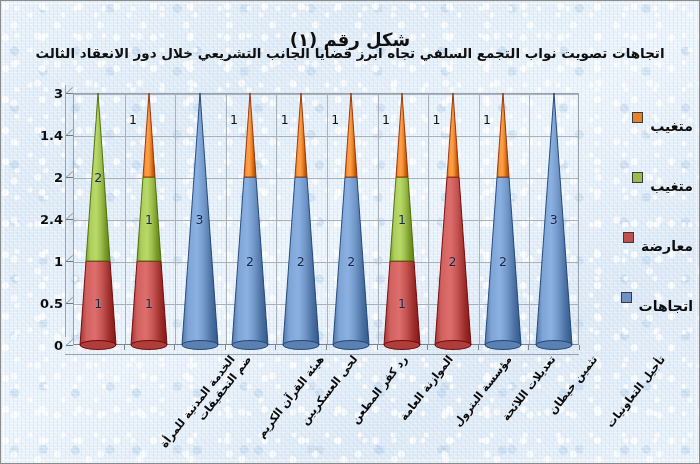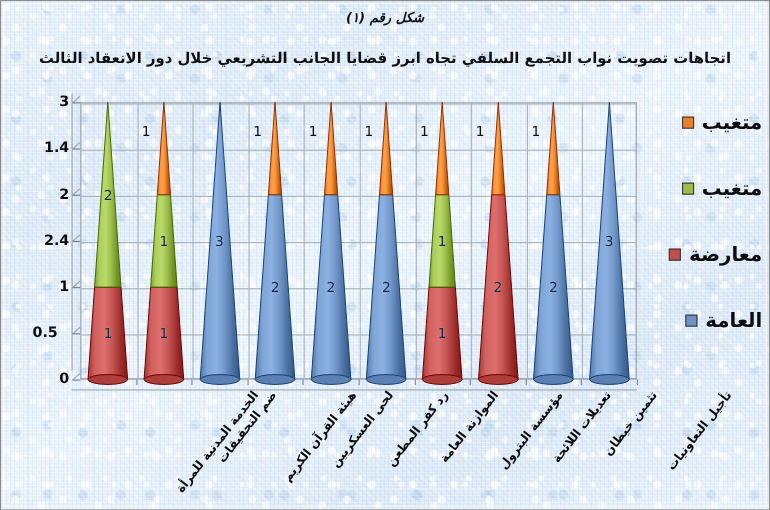--- a/index.html
+++ b/index.html
@@ -38,24 +38,23 @@
   }
   #inner-edge{
     position:absolute;left:2px;top:2px;right:2px;bottom:2px;
     border:1px solid rgba(255,255,255,.55);
     pointer-events:none;
   }
 
   
   .title-block{position:absolute;left:0;right:0;text-align:center;}
   #chart-title{
-    top:8px;
-    font-size:12px;font-weight:bold;color:#101010;
+    top:28px;
+    font-size:18px;font-weight:bold;color:#101010;
     letter-spacing:0px;
-    font-style:italic;
   }
   #chart-subtitle{
     top:44px;
     font-size:13.5px;font-weight:bold;color:#101010;
   }
 
   
   #plot-wrap{position:absolute;left:0;top:0;width:700px;height:464px;}
   
   #plot-area{
@@ -124,22 +123,22 @@
   }
   .xtick{position:absolute;top:0;width:1px;height:5px;background:#7d858c;}
 
   
   #legend{position:absolute;left:596px;top:100px;width:96px;height:240px;}
   .legend-row{
     position:absolute;right:0;display:flex;align-items:center;gap:7px;
     flex-direction:row;
   }
   .legend-label{
-    font-size:18px;font-weight:bold;color:#0d0d0d;
-    direction:rtl;white-space:nowrap;
+    font-size:14px;font-weight:bold;color:#0d0d0d;
+    direction:rtl;white-space:nowrap;margin-top:17px;
   }
   .legend-swatch{
     width:11px;height:11px;border:1px solid #3a3a3a;box-sizing:border-box;
     flex:0 0 auto;
   }
 </style>
 </head>
 <body>
 
 <div id="chart-frame">
@@ -157,21 +156,21 @@
         <div class="depth-tick" style="left: 0px; top: 134px;"></div>
         <div class="depth-tick" style="left: 0px; top: 92px;"></div>
         <div class="depth-tick" style="left: 0px; top: 50px;"></div>
         <div class="depth-tick" style="left: 0px; top: 8px;"></div>
       </div>
     <div id="floor-strip"></div>
 
     <div id="y-axis">
         <div class="ytick" style="top: 260px;">0</div>
         <div class="ytick-mark" style="top: 260px;"></div>
-        <div class="ytick" style="top: 218px; text-align: center;">0.5</div>
+        <div class="ytick" style="top: 218px;">0.5</div>
         <div class="ytick-mark" style="top: 218px;"></div>
         <div class="ytick" style="top: 176px;">1</div>
         <div class="ytick-mark" style="top: 176px;"></div>
         <div class="ytick" style="top: 134px;">2.4</div>
         <div class="ytick-mark" style="top: 134px;"></div>
         <div class="ytick" style="top: 92px;">2</div>
         <div class="ytick-mark" style="top: 92px;"></div>
         <div class="ytick" style="top: 50px;">1.4</div>
         <div class="ytick-mark" style="top: 50px;"></div>
         <div class="ytick" style="top: 8px;">3</div>
@@ -500,17 +499,17 @@
       </div>
       <div class="legend-row" style="top: 60px;">
         <span class="legend-label">متغيب</span>
         <span class="legend-swatch" style="background: rgb(155, 187, 74);"></span>
       </div>
       <div class="legend-row" style="top: 120px;">
         <span class="legend-label">معارضة</span>
         <span class="legend-swatch" style="background: rgb(192, 80, 77);"></span>
       </div>
       <div class="legend-row" style="top: 180px;">
-        <span class="legend-label">العامة</span>
+        <span class="legend-label">اتجاهات</span>
         <span class="legend-swatch" style="background: rgb(109, 147, 197);"></span>
       </div>
     </div>
 </div>
 
 </body></html>

